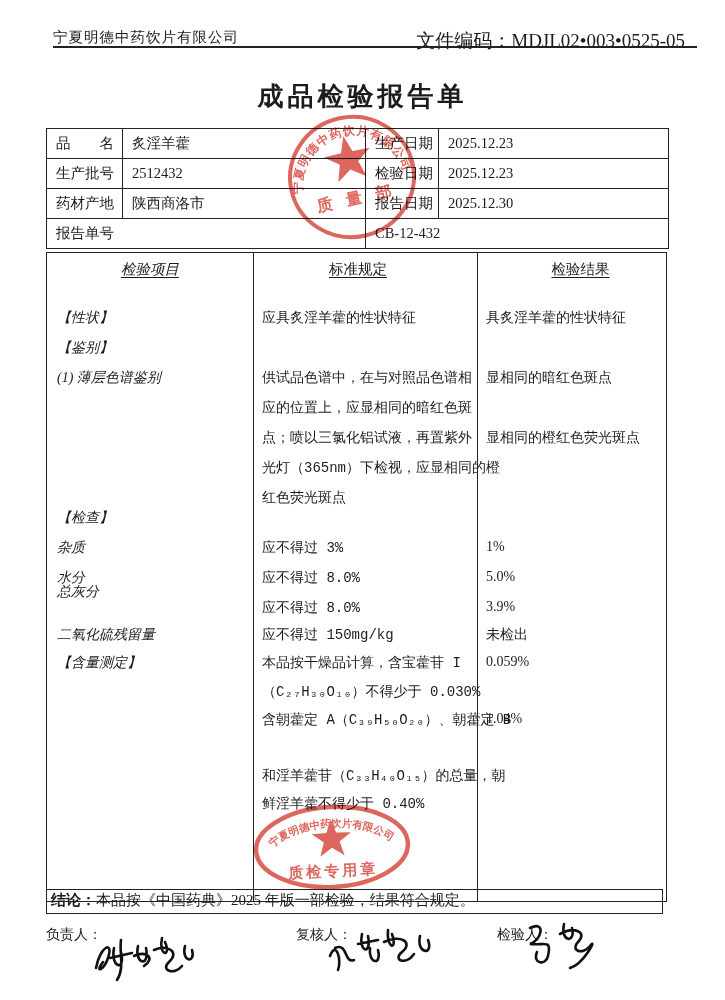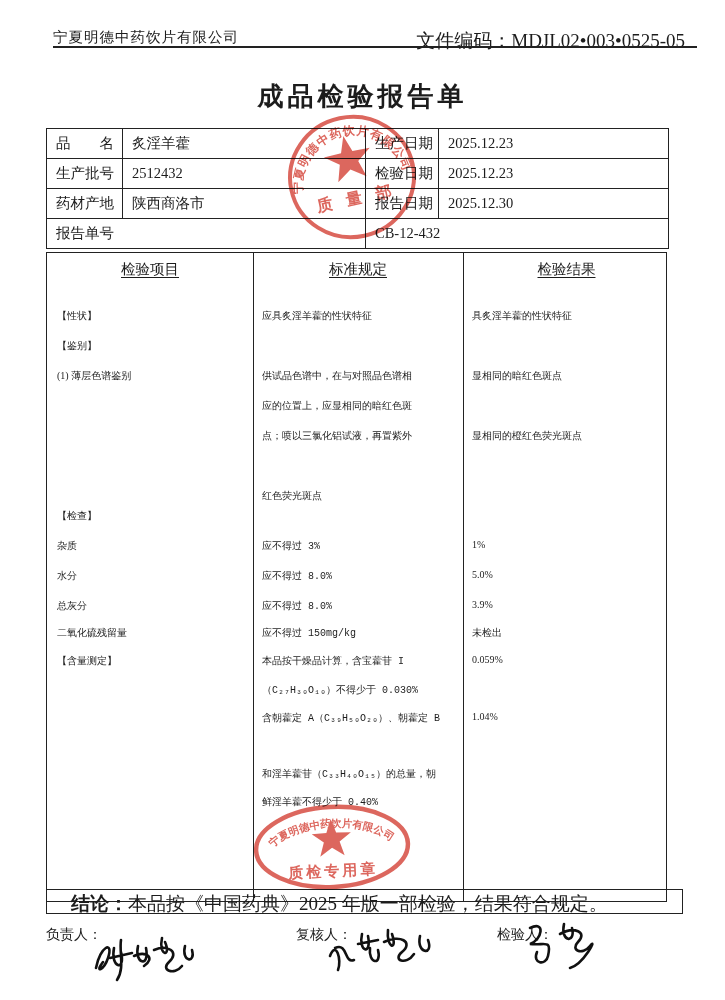--- a/index.html
+++ b/index.html
@@ -17,30 +17,30 @@
     font-weight:bold;letter-spacing:4px;}
   
   table.info{position:absolute;left:46px;top:128px;border-collapse:collapse;
     table-layout:fixed;width:622px;}
   table.info td{border:1.5px solid #222;height:29px;padding:0 0 0 9px;
     font-size:14.5px;overflow:hidden;margin-top:31px;}
   
   .main-table{position:absolute;left:46px;top:252px;width:619px;height:648px;
     border:1.5px solid #222;}
   .col{position:absolute;top:0;bottom:0;}
-  .col1{left:0;width:206px;}
+  .col1{left:0;width:206px;font-style:italic;}
   .col2{left:206px;width:208px;border-left:1.5px solid #222;font-family:Liberation Mono, monospace;}
-  .col3{left:416px;width:205px;border-left:1.5px solid #222;}
+  .col3{left:430px;width:205px;border-left:1.5px solid #222;}
   .col-header{position:absolute;top:7px;left:0;width:100%;text-align:center;
     font-size:14.5px;text-decoration:underline;text-underline-offset:3px;}
-  .ln{position:absolute;left:10px;font-size:10px;white-space:nowrap;}
+  .ln{position:absolute;left:10px;font-size:14px;white-space:nowrap;}
   .col2 .ln,.col3 .ln{left:8px;}
   
   .conclusion{position:absolute;left:46px;top:889px;width:611px;height:22px;
-    border:1.5px solid #222;font-size:19px;padding:1px 0 0 24px;}
+    border:1.5px solid #222;font-size:15px;padding:1px 0 0 4px;}
   .conclusion b{font-weight:600;}
   .sig-label{font-size:14px;top:926px;}
   .sig{position:absolute;pointer-events:none;}
   .sig path{fill:none;stroke:#111;stroke-width:2.6;stroke-linecap:round;}
   
   .stamp{position:absolute;pointer-events:none;mix-blend-mode:multiply;opacity:.82;}
 </style>
 </head>
 <body>
 
@@ -84,30 +84,31 @@
 
 <div class="main-table">
   <div class="col col1">
     <div class="col-header">检验项目</div>
     <div class="ln" style="top:56px">【性状】</div>
     <div class="ln" style="top:86px">【鉴别】</div>
     <div class="ln" style="top:116px">(1) 薄层色谱鉴别</div>
     <div class="ln" style="top:256px">【检查】</div>
     <div class="ln" style="top:286px">杂质</div>
     <div class="ln" style="top:316px">水分</div>
-    <div class="ln" style="top:346px">总灰分</div>
+    <div class="ln" style="top:330px">总灰分</div>
     <div class="ln" style="top:373px">二氧化硫残留量</div>
     <div class="ln" style="top:401px">【含量测定】</div>
   </div>
   <div class="col col2">
     <div class="col-header">标准规定</div>
     <div class="ln" style="top:56px">应具炙淫羊藿的性状特征</div>
     <div class="ln" style="top:146px">应的位置上，应显相同的暗红色斑</div>
     <div class="ln" style="top:116px">供试品色谱中，在与对照品色谱相</div>
     <div class="ln" style="top:176px">点；喷以三氯化铝试液，再置紫外</div>
+    <div class="ln" style="top:206px">光灯（365nm）下检视，应显相同的橙</div>
     <div class="ln" style="top:236px">红色荧光斑点</div>
     <div class="ln" style="top:286px">应不得过 3%</div>
     <div class="ln" style="top:316px">应不得过 8.0%</div>
     <div class="ln" style="top:346px">应不得过 8.0%</div>
     <div class="ln" style="top:373px">应不得过 150mg/kg</div>
     <div class="ln" style="top:401px">本品按干燥品计算，含宝藿苷 I</div>
     <div class="ln" style="top:430px">（C₂₇H₃₀O₁₀）不得少于 0.030%</div>
     <div class="ln" style="top:458px">含朝藿定 A（C₃₉H₅₀O₂₀）、朝藿定 B</div>
     <div class="ln" style="top:514px">和淫羊藿苷（C₃₃H₄₀O₁₅）的总量，朝</div>
     <div class="ln" style="top:542px">鲜淫羊藿不得少于 0.40%</div>

